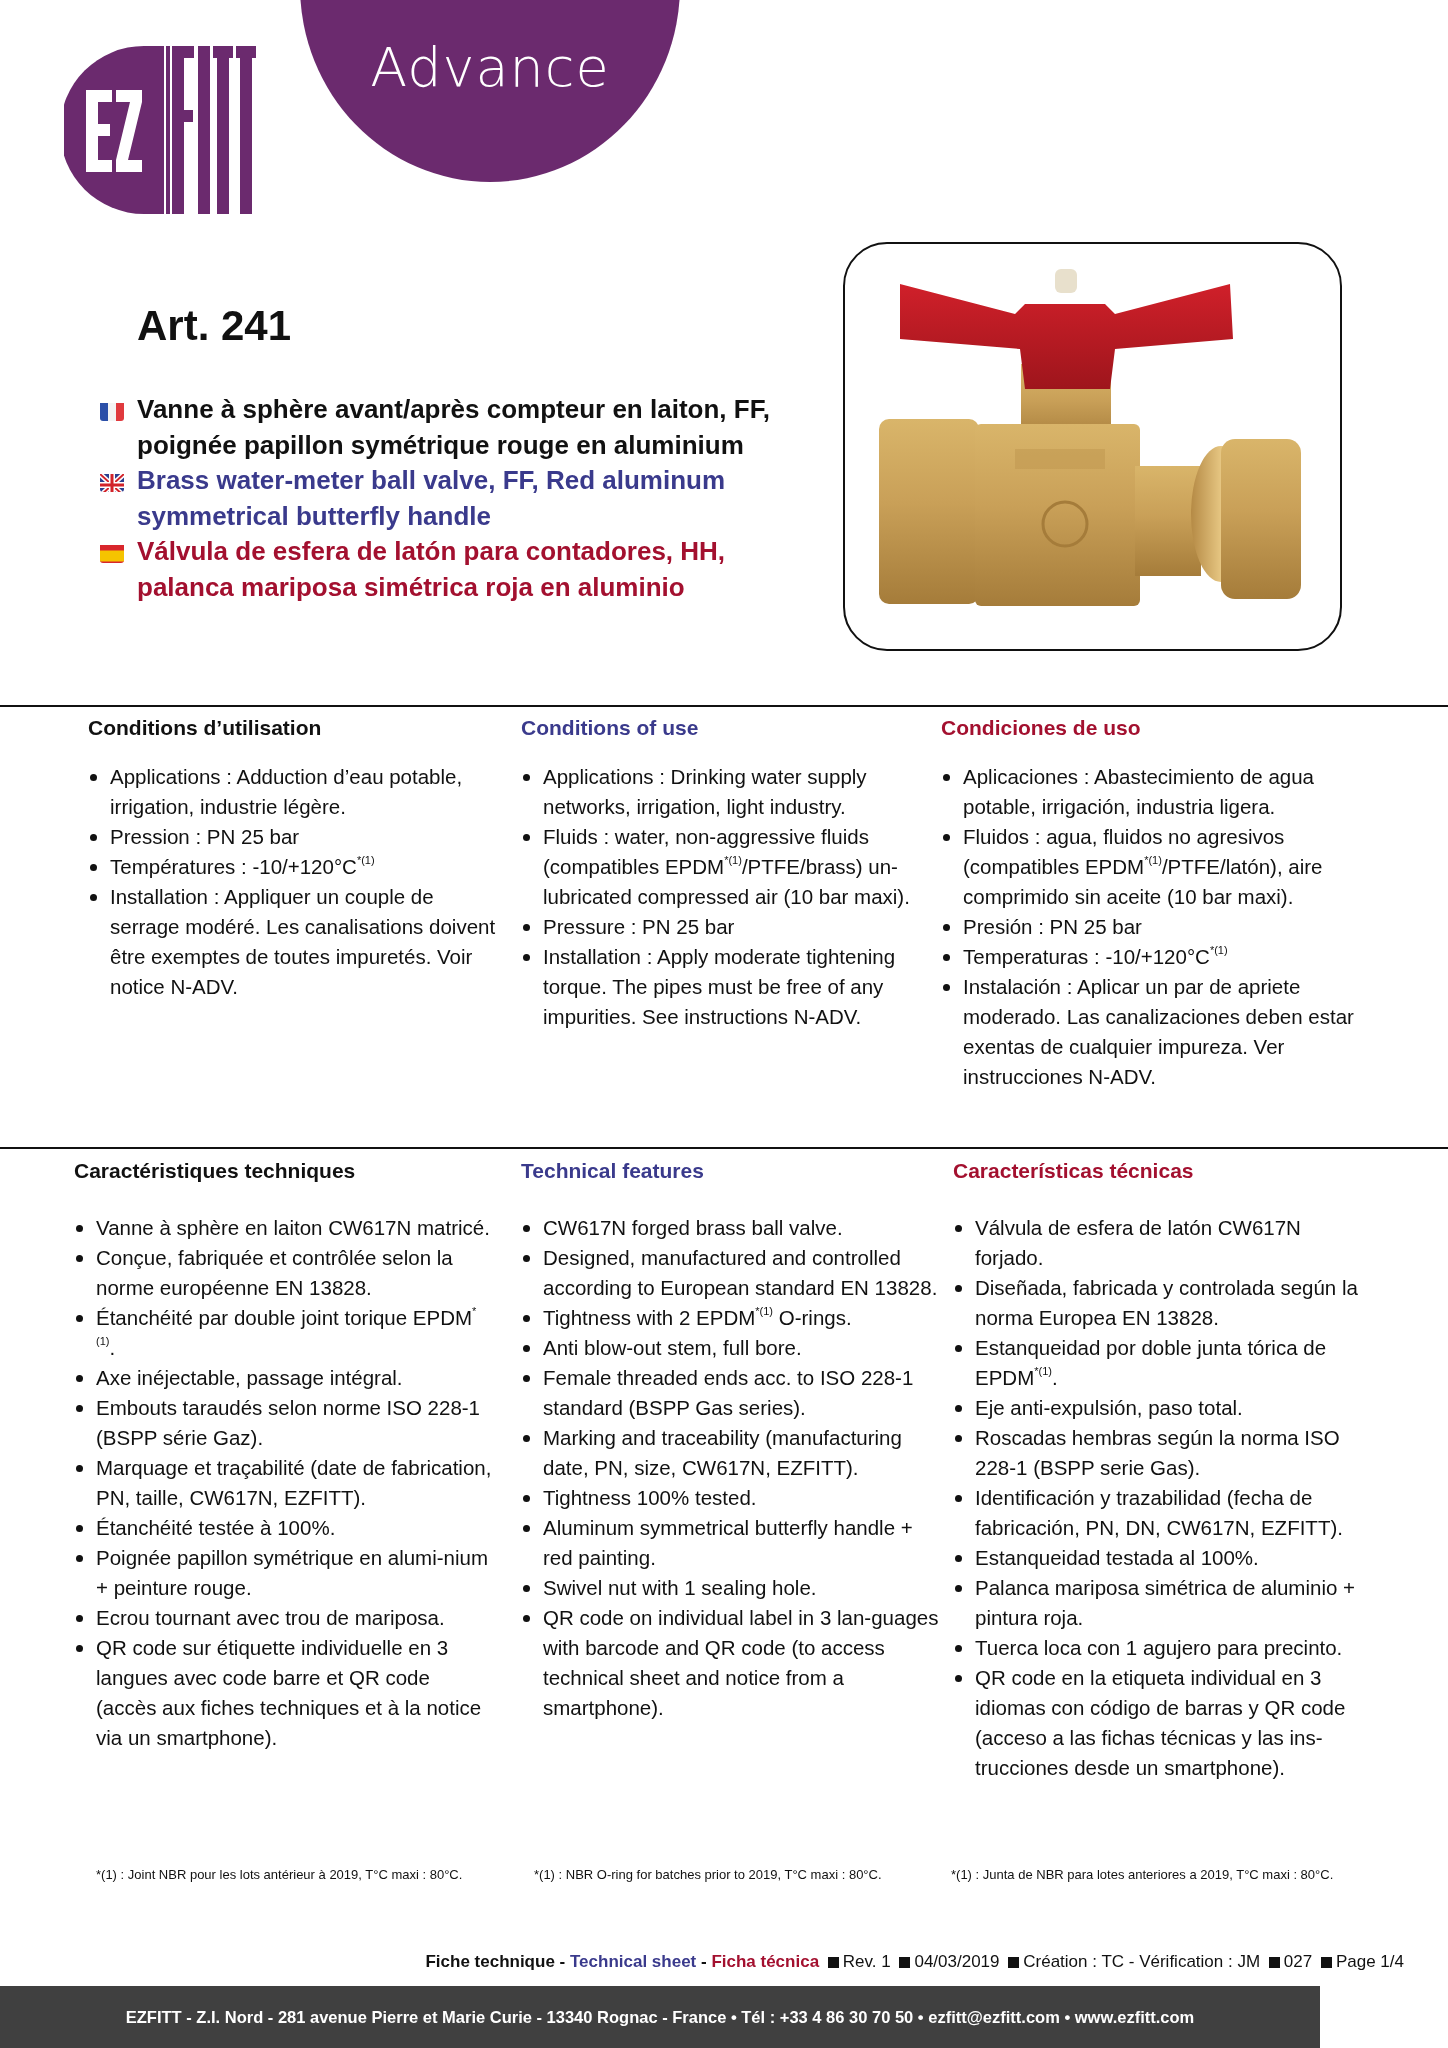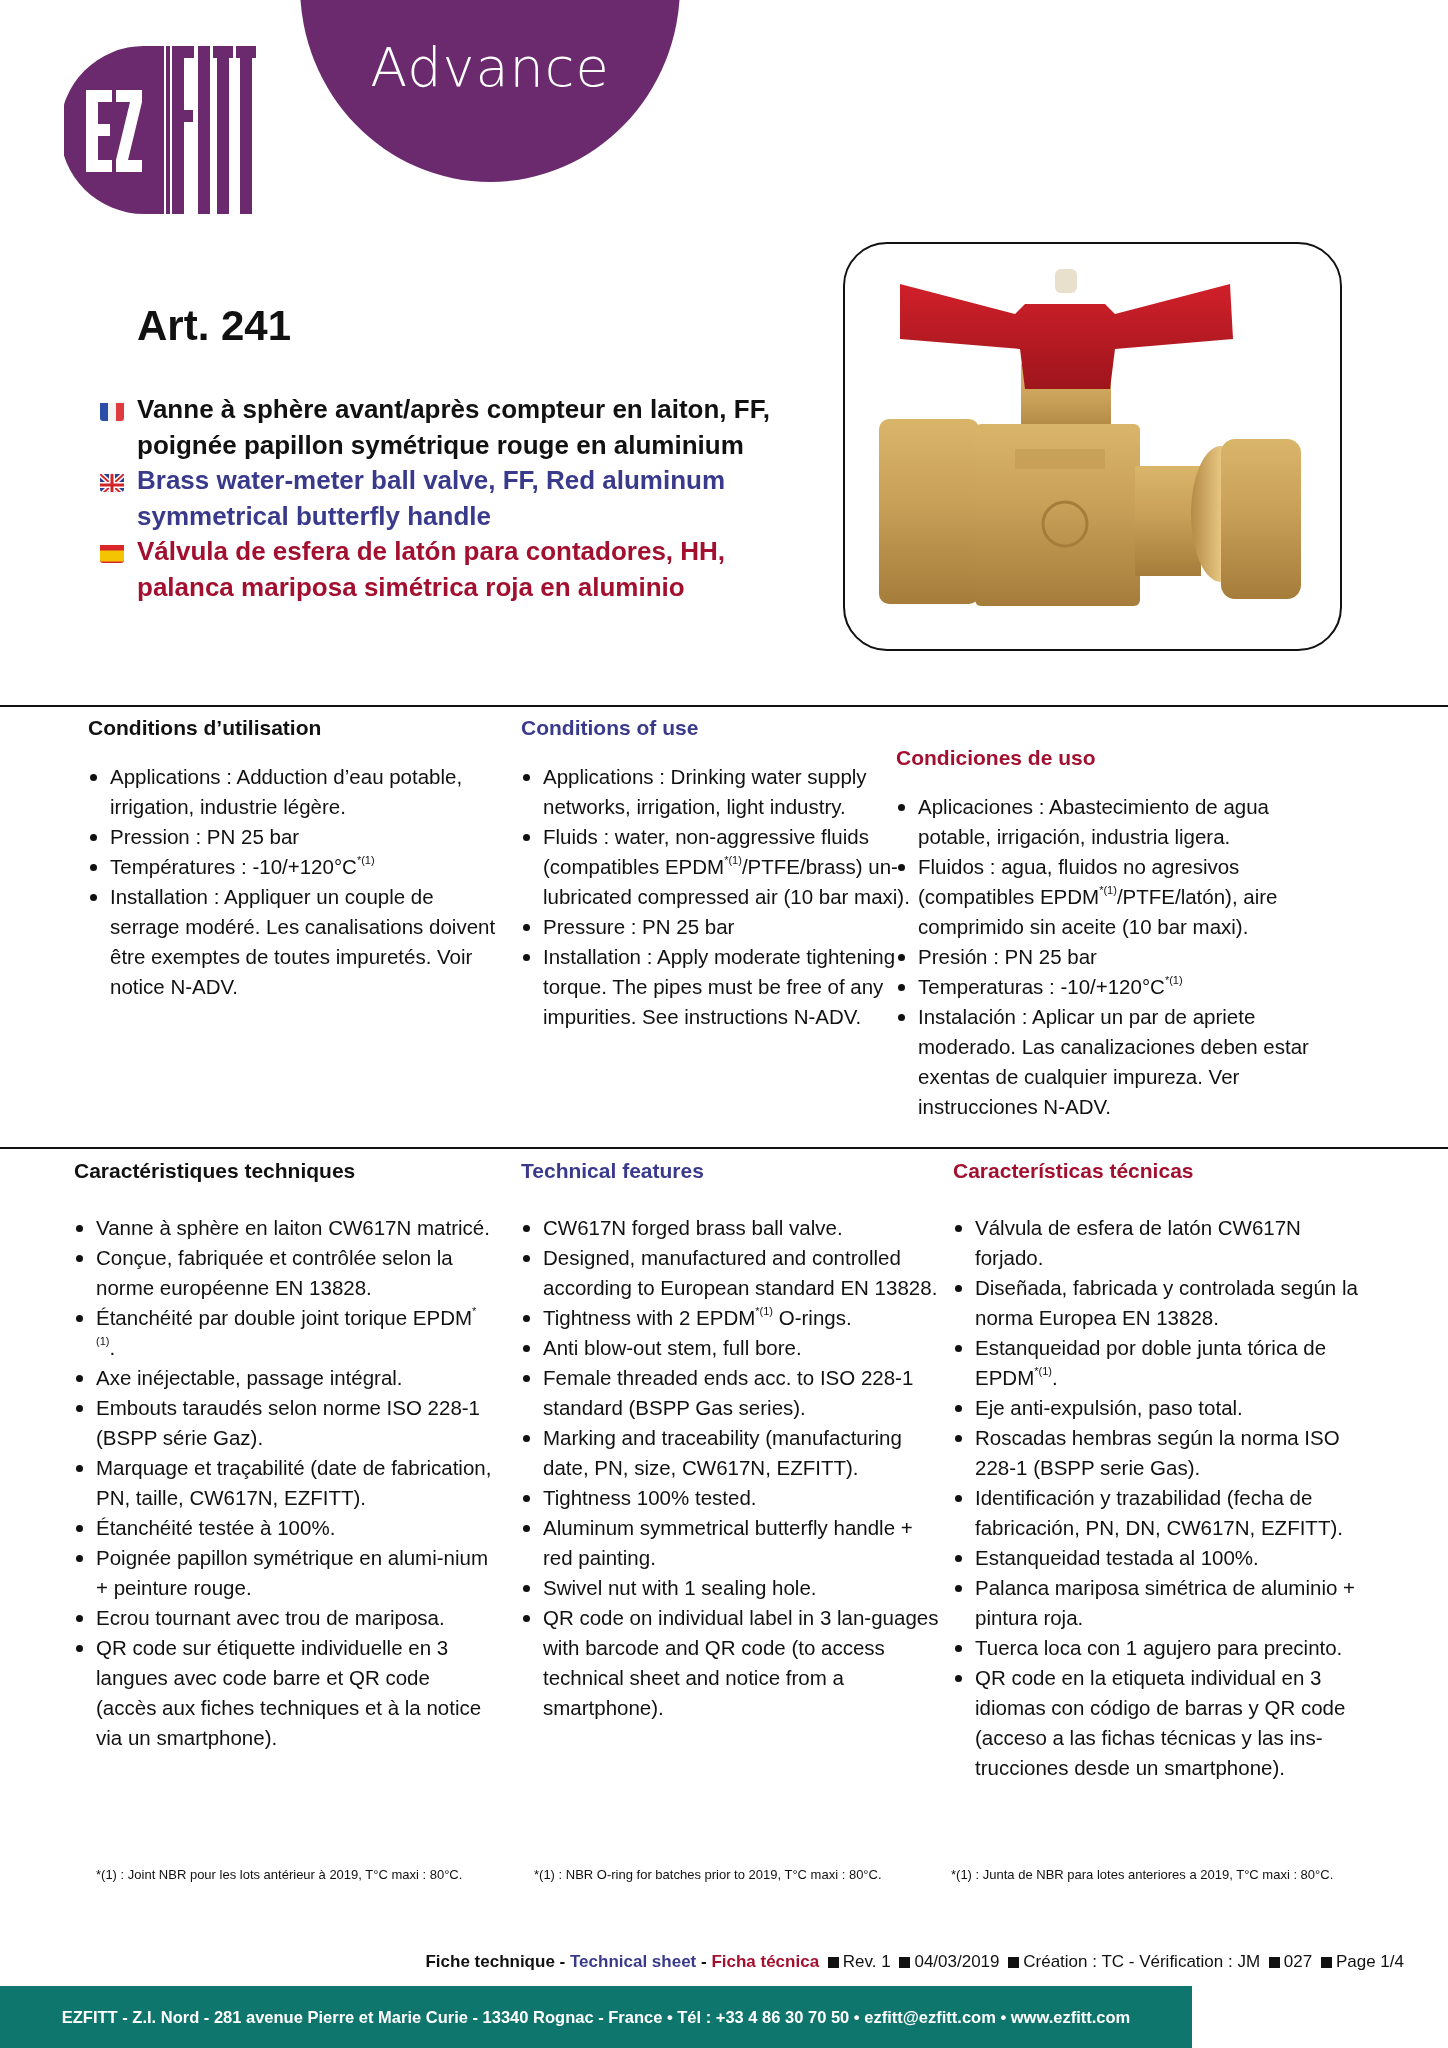--- a/index.html
+++ b/index.html
@@ -48,21 +48,21 @@
   h3.fr { color: #111; } h3.en { color: #3a3a8c; } h3.es { color: #a3102f; }
 
   .footnotes { position: absolute; top: 1867px; left: 0; width: 1448px; font-size: 13px; color: #111; }
   .footnotes span { position: absolute; white-space: nowrap; }
 
   .meta-line { position: absolute; top: 1952px; right: 44px; font-size: 17px; white-space: nowrap; color: #111; }
   .meta-line .b { font-weight: bold; }
   .meta-line .sq { display: inline-block; width: 11px; height: 11px; background: #111; margin: 0 4px; vertical-align: -1px; }
 
   .footer-bar {
-    position: absolute; left: 0; top: 1986px; width: 1192px; height: 62px; background: #0f766e;
+    position: absolute; left: 0; top: 1986px; width: 1320px; height: 62px; background: #404040;
     color: #fff; font-size: 16.5px; font-weight: bold; text-align: center; line-height: 62px;
   }
 </style>
 </head>
 <body>
 
 <div class="logo" aria-label="EZFITT">
   <svg width="192" height="176" viewBox="0 0 192 176">
     <path d="M80 4 A 84 84 0 0 0 80 172 Z" fill="#6b2a6e"></path>
     <rect x="80" y="4" width="20" height="168" fill="#6b2a6e"></rect>
@@ -178,21 +178,21 @@
   </div>
   <div class="col" style="left:521px; width:420px;">
     <h3 class="en">Conditions of use</h3>
     <ul>
       <li>Applications : Drinking water supply networks, irrigation, light industry.</li>
       <li><span>Fluids : water, non-aggressive fluids (compatibles EPDM</span><sup>*(1)</sup><span>/PTFE/brass) un-lubricated compressed air (10 bar maxi).</span></li>
       <li>Pressure : PN 25 bar</li>
       <li>Installation : Apply moderate tightening torque. The pipes must be free of any impurities. See instructions N-ADV.</li>
     </ul>
   </div>
-  <div class="col" style="left:896px; width:420px;margin-top:30px;">
+  <div class="col" style="left:941px; width:420px;">
     <h3 class="es">Condiciones de uso</h3>
     <ul>
       <li>Aplicaciones : Abastecimiento de agua potable, irrigación, industria ligera.</li>
       <li><span>Fluidos : agua, fluidos no agresivos (compatibles EPDM</span><sup>*(1)</sup><span>/PTFE/latón), aire comprimido sin aceite (10 bar maxi).</span></li>
       <li>Presión : PN 25 bar</li>
       <li><span>Temperaturas : -10/+120°C</span><sup>*(1)</sup></li>
       <li>Instalación : Aplicar un par de apriete moderado. Las canalizaciones deben estar exentas de cualquier impureza. Ver instrucciones N-ADV.</li>
     </ul>
   </div>
 </div>

